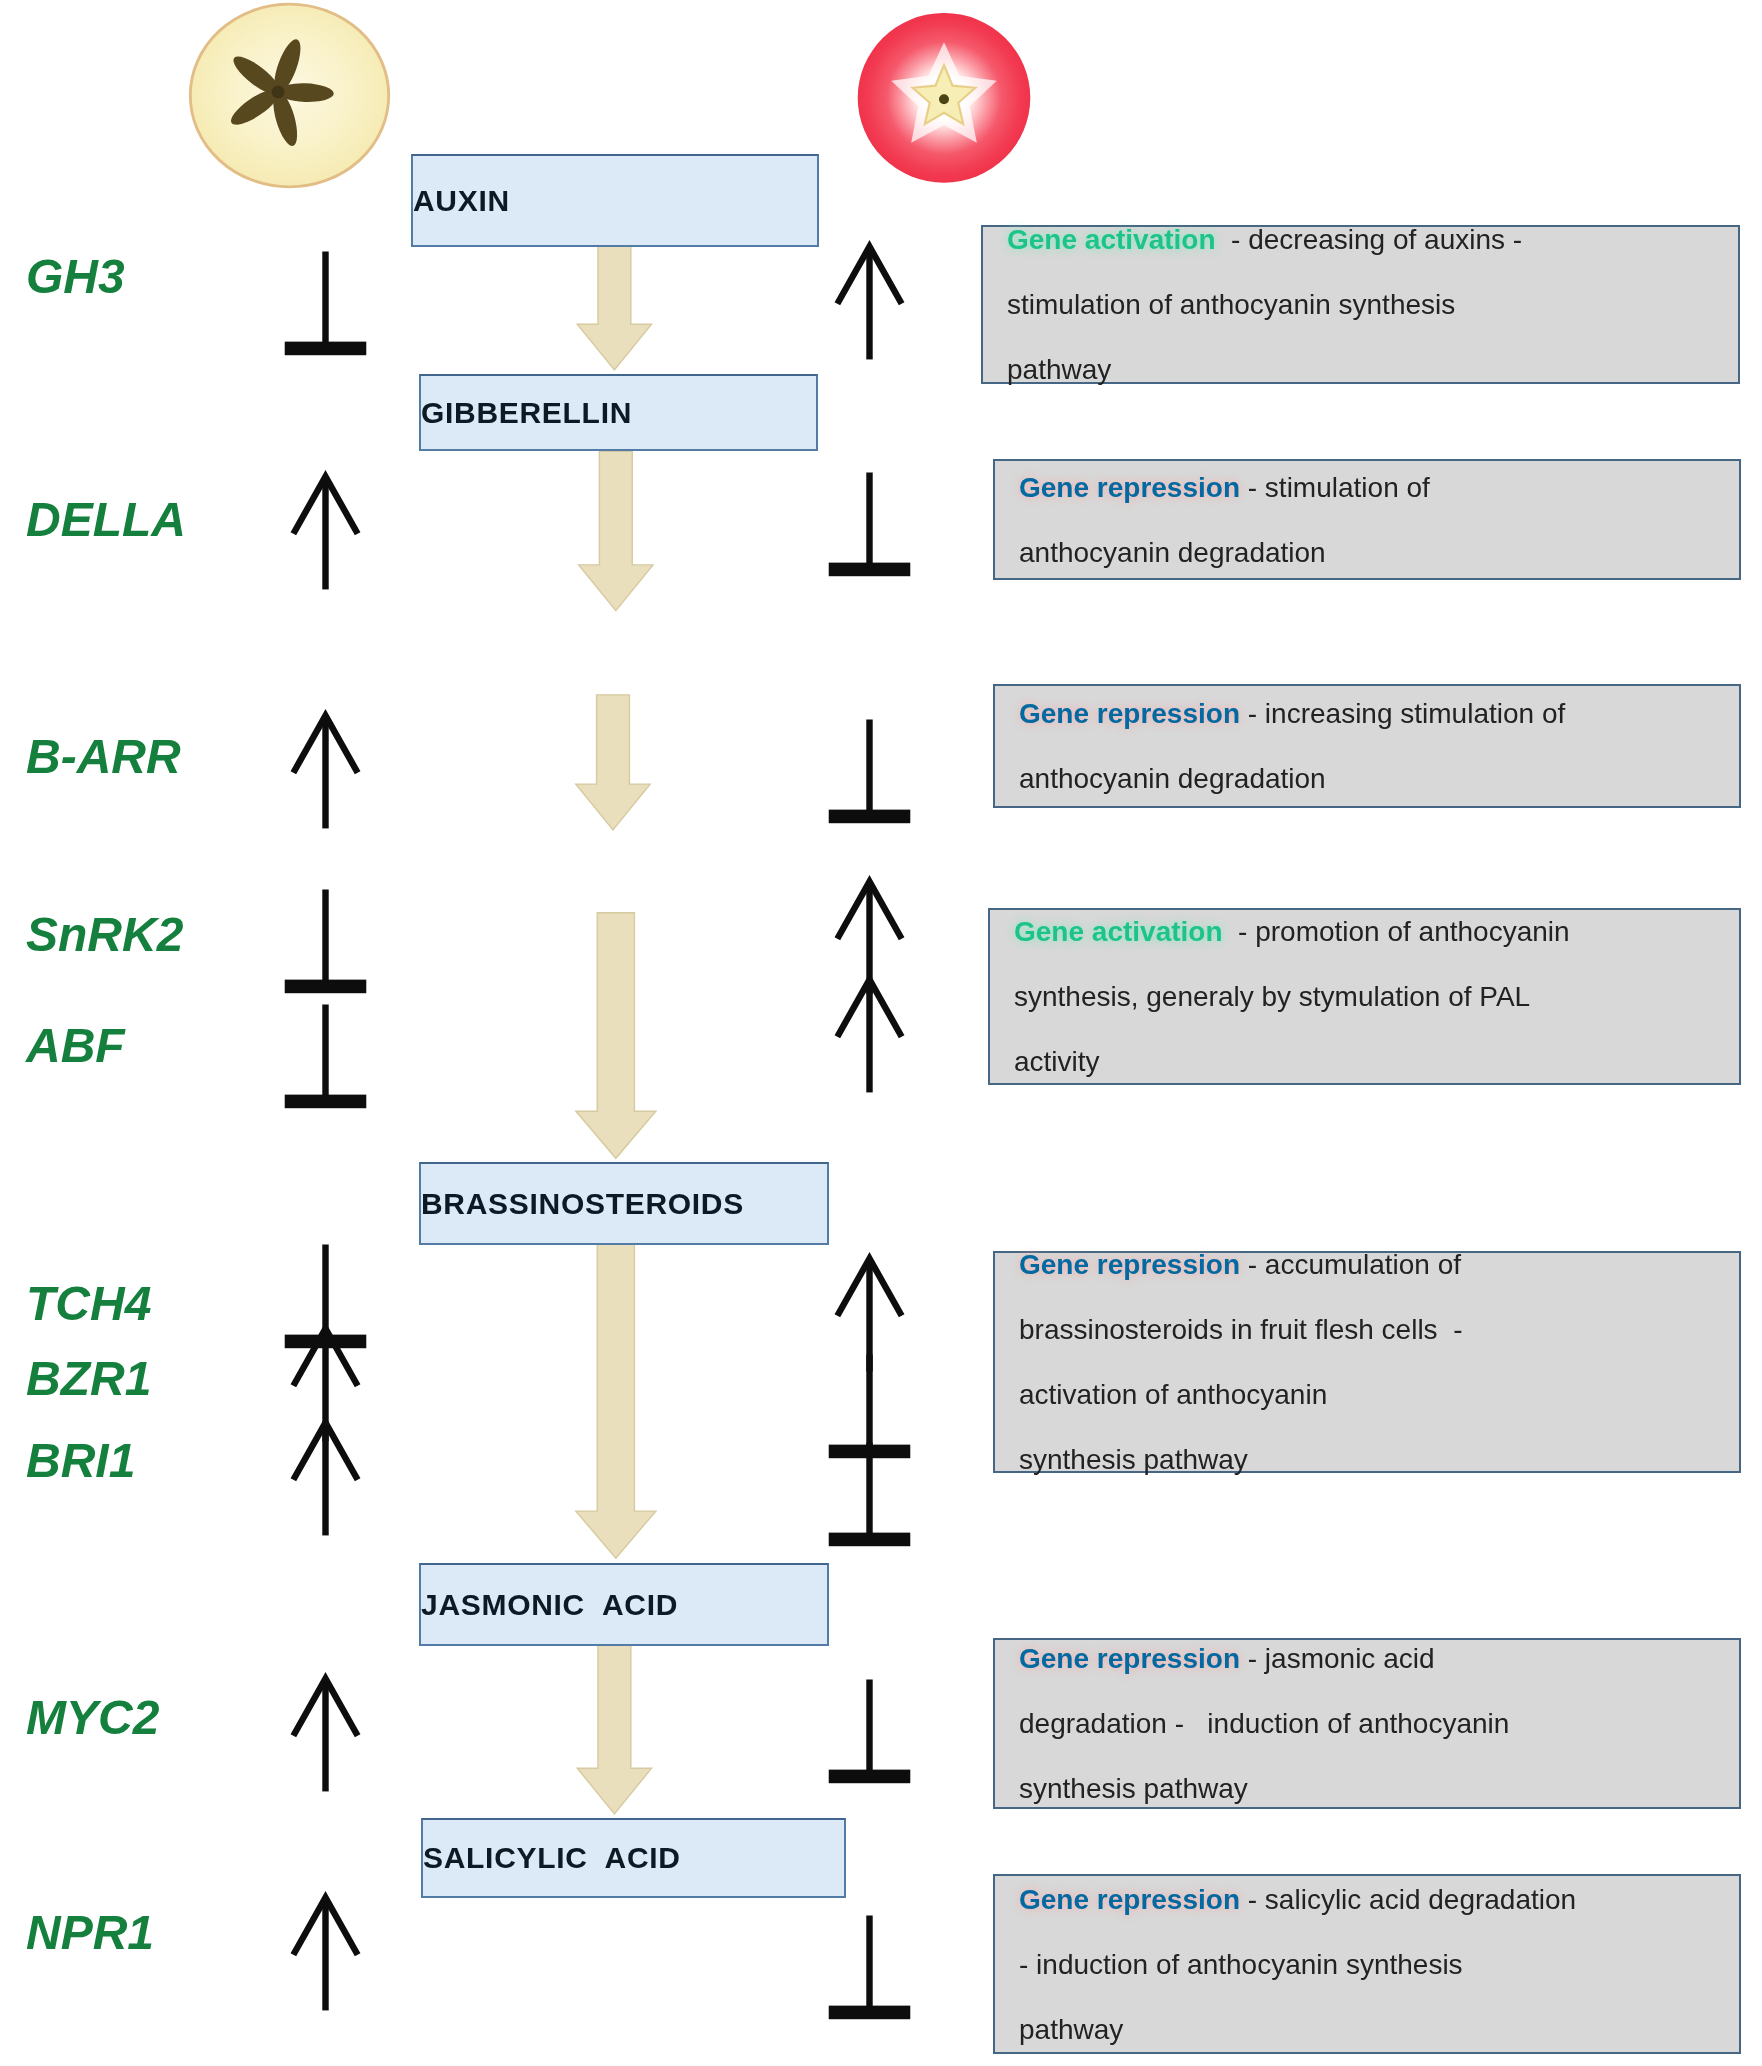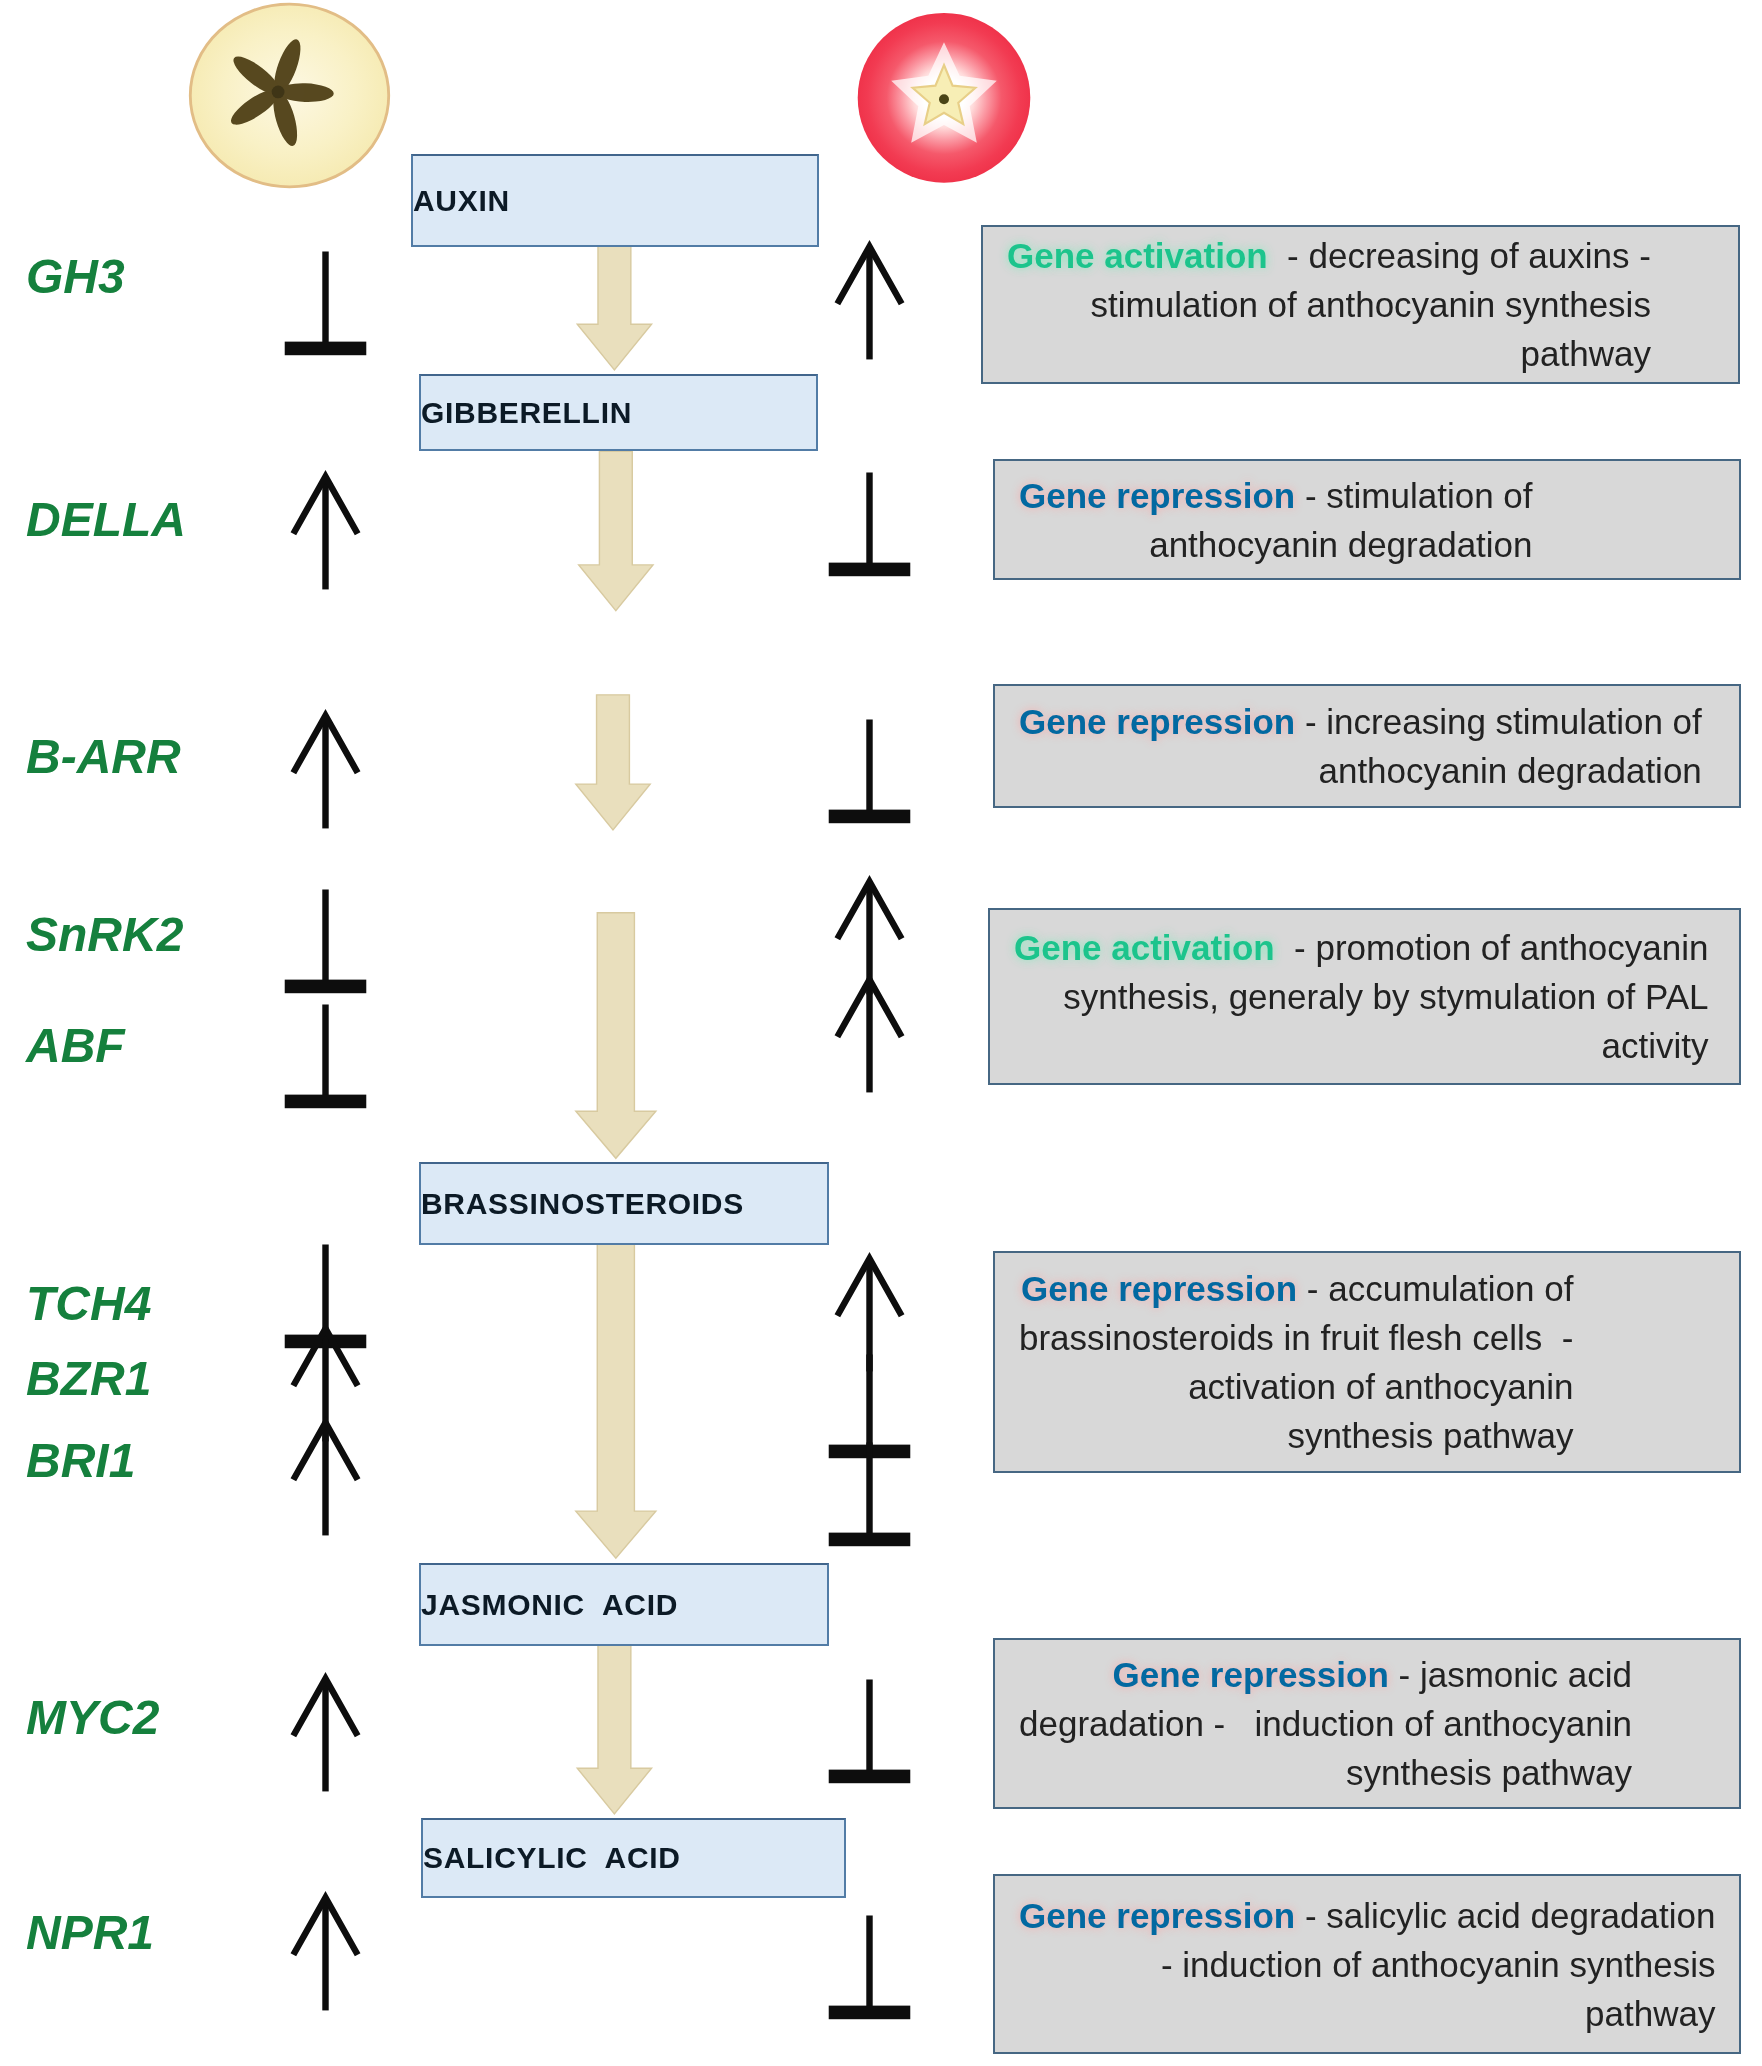--- a/index.html
+++ b/index.html
@@ -4,21 +4,21 @@
 <style>
   html,body{margin:0;padding:0;background:#ffffff;}
   #canvas{position:relative;width:1763px;height:2066px;background:#ffffff;
           font-family:"Liberation Sans",sans-serif;overflow:hidden;}
   .hbox{position:absolute;background:#dce9f6;border:2.1px solid #527ca6;border-top-color:#41658c;
         display:flex;align-items:center;justify-content:flex-start;
         font-weight:bold;font-size:30px;letter-spacing:0.7px;color:#0c1a26;white-space:pre;}
   .gene{position:absolute;left:26px;width:214px;font-size:48px;font-weight:bold;
         font-style:italic;color:#15803d;}
   .note{position:absolute;background:#d8d8d8;border:2.9px solid #466783;display:flex;align-items:center;
-        font-size:35px;line-height:49px;color:#222;padding:4.3px 10px 4.3px 24px;box-sizing:border-box;text-align:right;}
+        font-size:28px;line-height:65px;color:#222;padding:4.3px 10px 4.3px 24px;box-sizing:border-box;}
   .note p{margin:0;white-space:pre-wrap;}
   .hl{font-weight:bold;}
   .hl.act{color:#1cc48c;text-shadow:0 0 10px rgba(120,235,185,.85);}
   .hl.rep{color:#0369a1;text-shadow:0 0 10px rgba(255,160,160,.8);}
   .sym{position:absolute;}
   svg{display:block;}
 </style>
 </head>
 <body>
 

